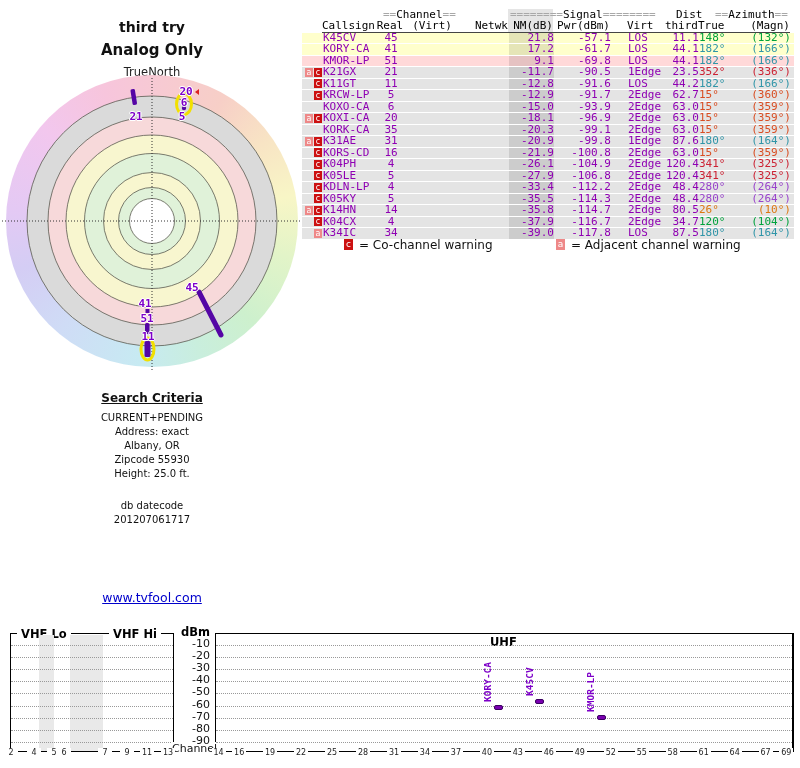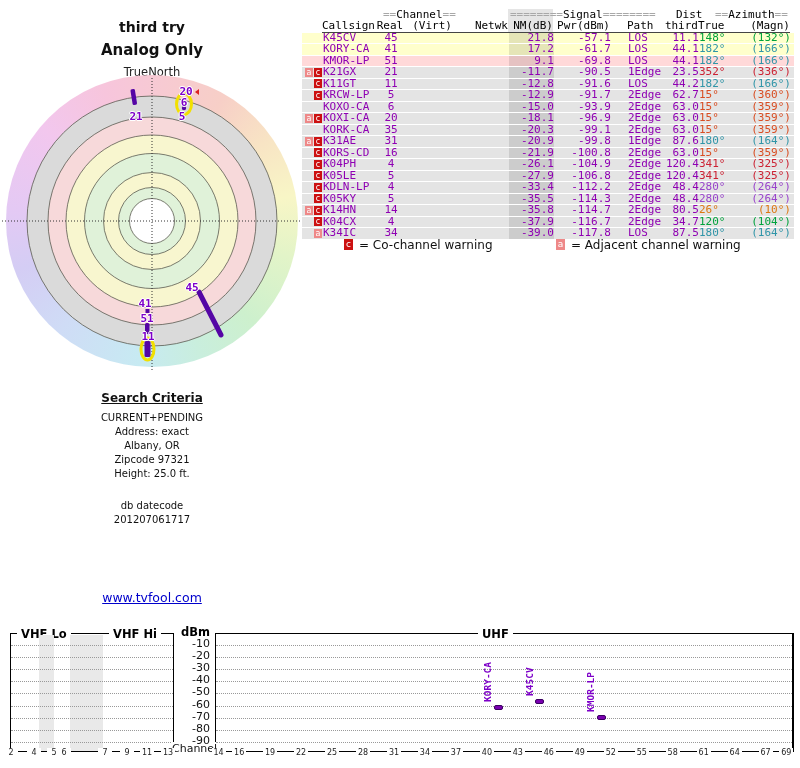--- a/index.html
+++ b/index.html
@@ -138,21 +138,21 @@
         <div class="hdr1" style="left: 374px;"><span class="eq"></span><span>Dist</span><span class="eq"></span></div>
         <div class="hdr1" style="left: 413px;"><span class="eq">==</span><span>Azimuth</span><span class="eq">==</span></div>
       </div>
     <div id="hdr2">
         <div class="cell c-cs" style="width: 70px; padding-left: 20px; box-sizing: border-box;">Callsign</div>
         <div class="cell c-real">Real</div>
         <div class="cell c-virt">(Virt)</div>
         <div class="cell c-net">Netwk</div>
         <div class="cell c-nm">NM(dB)</div>
         <div class="cell c-pwr">Pwr(dBm)</div>
-        <div class="cell c-path">Path</div>
+        <div class="cell c-path">Virt</div>
         <div class="cell c-dist">third</div>
         <div class="cell c-true">True</div>
         <div class="cell c-magn">(Magn)</div>
       </div>
     <div id="hdr-underline"></div>
     <div id="table-rows">
         <div class="t-row bg-yellow" style="top: 0px;"><div class="cell c-warn"></div><div class="cell c-cs purple">K45CV</div><div class="cell c-real purple">45</div><div class="cell c-virt purple"></div><div class="cell c-net purple"></div><div class="cell c-nm purple nmshade">21.8</div><div class="cell c-pwr purple">-57.1</div><div class="cell c-path purple">LOS</div><div class="cell c-dist purple">11.1</div><div class="cell c-true az-green">148°</div><div class="cell c-magn az-green">(132°)</div></div>
         <div class="t-row bg-yellow" style="top: 11.5px;"><div class="cell c-warn"></div><div class="cell c-cs purple">KORY-CA</div><div class="cell c-real purple">41</div><div class="cell c-virt purple"></div><div class="cell c-net purple"></div><div class="cell c-nm purple nmshade">17.2</div><div class="cell c-pwr purple">-61.7</div><div class="cell c-path purple">LOS</div><div class="cell c-dist purple">44.1</div><div class="cell c-true az-teal">182°</div><div class="cell c-magn az-teal">(166°)</div></div>
         <div class="t-row bg-pink" style="top: 23px;"><div class="cell c-warn"></div><div class="cell c-cs purple">KMOR-LP</div><div class="cell c-real purple">51</div><div class="cell c-virt purple"></div><div class="cell c-net purple"></div><div class="cell c-nm purple nmshade">9.1</div><div class="cell c-pwr purple">-69.8</div><div class="cell c-path purple">LOS</div><div class="cell c-dist purple">44.1</div><div class="cell c-true az-teal">182°</div><div class="cell c-magn az-teal">(166°)</div></div>
         <div class="t-row bg-gray" style="top: 34.5px;"><div class="cell c-warn"><span class="wbox wa">a</span><span class="wbox wc">c</span></div><div class="cell c-cs purple">K21GX</div><div class="cell c-real purple">21</div><div class="cell c-virt purple"></div><div class="cell c-net purple"></div><div class="cell c-nm purple nmshade">-11.7</div><div class="cell c-pwr purple">-90.5</div><div class="cell c-path purple">1Edge</div><div class="cell c-dist purple">23.5</div><div class="cell c-true az-red">352°</div><div class="cell c-magn az-red">(336°)</div></div>
@@ -177,21 +177,21 @@
     <span class="wbox wc abs" style="left:42px;top:2px;">c</span>
     <span class="abs" style="left:57px;top:1px;">= Co-channel warning</span>
     <span class="wbox wa abs" style="left:254px;top:2px;">a</span>
     <span class="abs" style="left:269px;top:1px;">= Adjacent channel warning</span>
   </div>
 
   <div id="crit-head" class="crit">Search Criteria</div>
   <div class="crit" style="top:412px;">CURRENT+PENDING</div>
   <div class="crit" style="top:426px;">Address: exact</div>
   <div class="crit" style="top:440px;">Albany, OR</div>
-  <div class="crit" style="top:454px;">Zipcode 97321</div>
+  <div class="crit" style="top:454px;">Zipcode 55930</div>
   <div class="crit" style="top:468px;">Height: 25.0 ft.</div>
   <div class="crit" style="top:500px;">db datecode</div>
   <div class="crit" style="top:514px;">201207061717</div>
 
   <a id="tv-link">www.tvfool.com</a>
 
   <div id="rf">
     <div id="vhf-panel" class="panel">
       <span class="sec-label" style="left:6px;">VHF Lo</span>
       <span class="sec-label" style="right:12px;">VHF Hi</span>
@@ -201,21 +201,21 @@
         <div class="gline" style="top: 23.1px;"></div>
         <div class="gline" style="top: 35.2px;"></div>
         <div class="gline" style="top: 47.3px;"></div>
         <div class="gline" style="top: 59.4px;"></div>
         <div class="gline" style="top: 71.5px;"></div>
         <div class="gline" style="top: 83.6px;"></div>
         <div class="gline" style="top: 95.7px;"></div>
         <div class="gline" style="top: 107.8px;"></div>
       </div>
     <div id="uhf-panel" class="panel">
-      <span class="sec-label" style="left:262px;">UHF</span>
+      <span class="sec-label" style="left:270px;margin-top:8px;">UHF</span>
     <div class="gline" style="top: 11px;"></div>
         <div class="gline" style="top: 23.1px;"></div>
         <div class="gline" style="top: 35.2px;"></div>
         <div class="gline" style="top: 47.3px;"></div>
         <div class="gline" style="top: 59.4px;"></div>
         <div class="gline" style="top: 71.5px;"></div>
         <div class="gline" style="top: 83.6px;"></div>
         <div class="gline" style="top: 95.7px;"></div>
         <div class="gline" style="top: 107.8px;"></div>
         <div class="st-bar" style="left: 277.721px; top: 71.057px;"></div>

